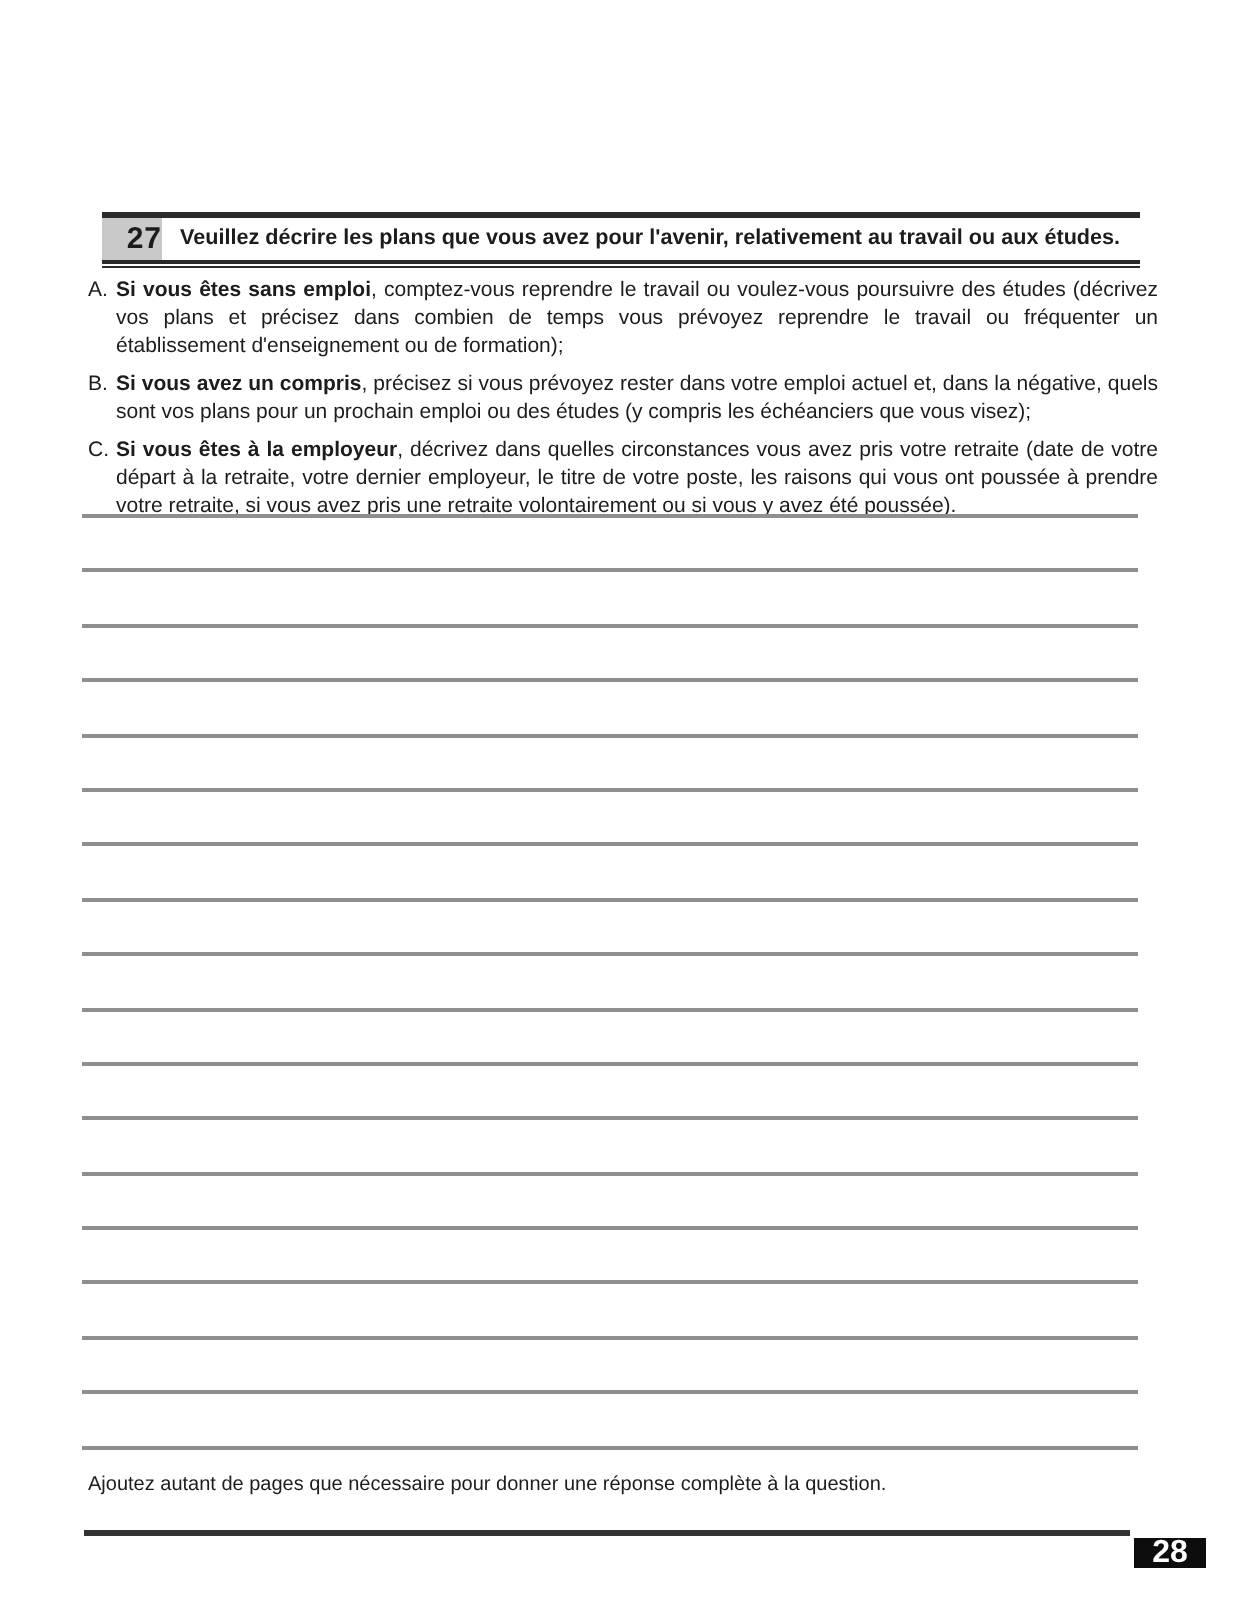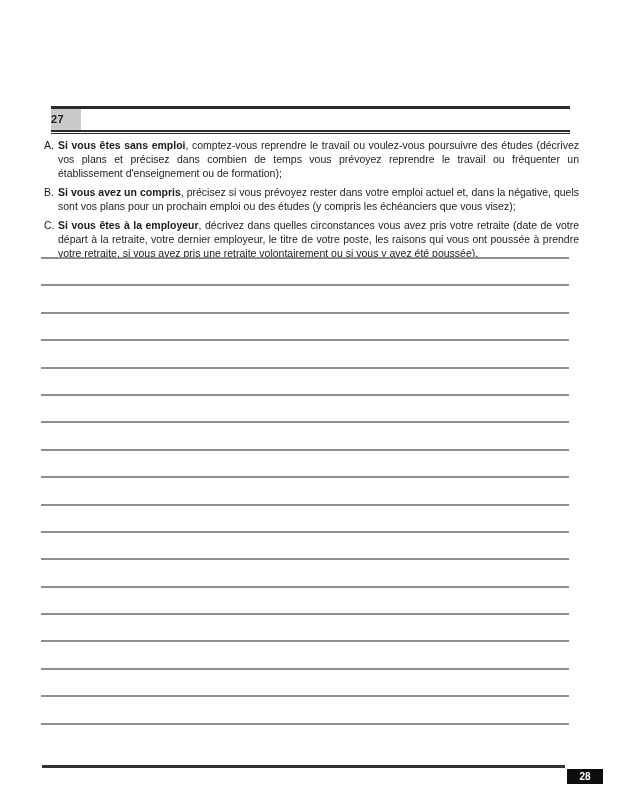--- a/index.html
+++ b/index.html
@@ -26,24 +26,24 @@
     height: 3px;
     background: var(--rule-dark, #2b2b2b);
   }
   .question-number-box {
     position: absolute;
     left: 51px;
     top: 109px;
     width: 30px;
     height: 21px;
     background: var(--qbox-bg, #c9c9c9);
-    font-size: 11px;
+    font-size: 15px;
     font-weight: bold;
     line-height: 21px;
-    text-align: left;
+    text-align: right;
     letter-spacing: 0.5px;
   }
   .question-title {
     position: absolute;
     left: 90px;
     top: 112px;
     width: 485px;
     font-size: 10.8px;
     font-weight: bold;
     line-height: 15px;
@@ -114,33 +114,34 @@
     background: #333333;
   }
   .page-number-box {
     position: absolute;
     left: 567px;
     top: 769px;
     width: 36px;
     height: 15px;
     background: var(--pagebox-bg, #0d0d0d);
     color: #ffffff;
-    font-size: 10px;
+    font-size: 16px;
     font-weight: bold;
     line-height: 15px;
     text-align: center;
   }
 </style>
 </head>
 <body>
 
 <div class="page" style="--rule-dark: #2b2b2b; --line-gray: #8f8f8f; --qbox-bg: #c9c9c9; --pagebox-bg: #0d0d0d;">
 
   <div class="header-rule-top"></div>
   <div class="question-number-box">27</div>
+  <div class="question-title">Veuillez décrire les plans que vous avez pour l'avenir, relativement au travail ou aux études.</div>
   <div class="header-rule-bottom"></div>
 
   <div class="instructions">
     <div class="instruction-item">
       <span class="item-letter">A.</span>
       <span class="item-text"><span class="item-lead">Si vous êtes sans emploi</span><span>, comptez-vous reprendre le travail ou voulez-vous poursuivre des études (décrivez vos plans et précisez dans combien de temps vous prévoyez reprendre le travail ou fréquenter un établissement d'enseignement ou de formation);</span></span>
     </div>
     <div class="instruction-item">
       <span class="item-letter">B.</span>
       <span class="item-text"><span class="item-lead">Si vous avez un compris</span><span>, précisez si vous prévoyez rester dans votre emploi actuel et, dans la négative, quels sont vos plans pour un prochain emploi ou des études (y compris les échéanciers que vous visez);</span></span>
@@ -165,16 +166,17 @@
       <div class="answer-line"></div>
       <div class="answer-line"></div>
       <div class="answer-line"></div>
       <div class="answer-line"></div>
       <div class="answer-line"></div>
       <div class="answer-line"></div>
       <div class="answer-line"></div>
       <div class="answer-line"></div>
     </div>
 
+  <div class="footer-note">Ajoutez autant de pages que nécessaire pour donner une réponse complète à la question.</div>
   <div class="bottom-rule"></div>
   <div class="page-number-box">28</div>
 
 </div>
 
 </body></html>

